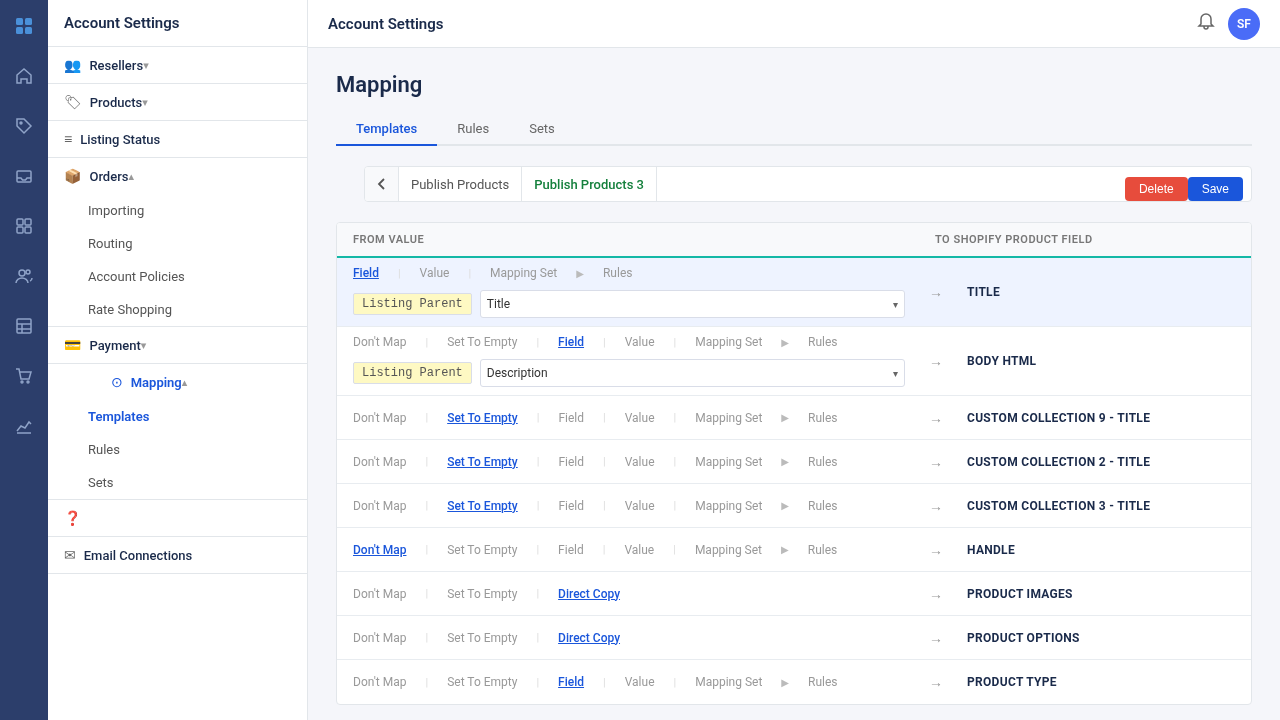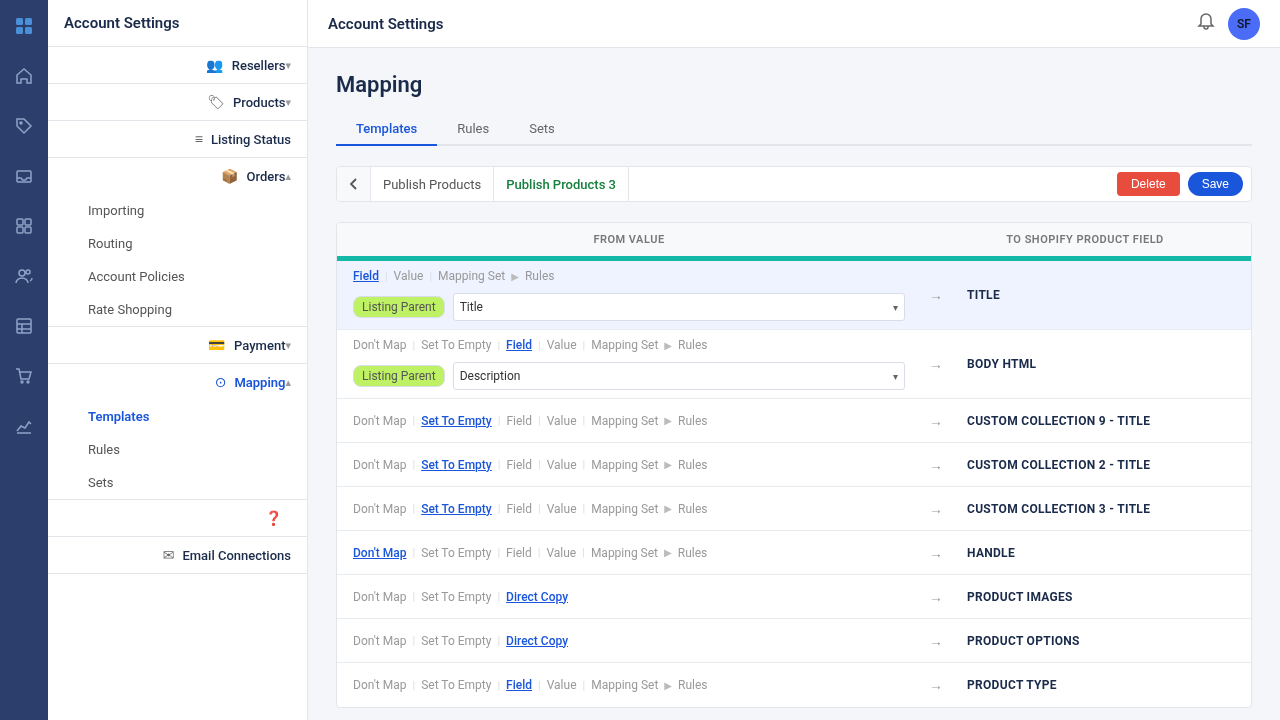--- a/index.html
+++ b/index.html
@@ -47,21 +47,21 @@
       color: #1a2a4a;
       border-bottom: 1px solid #e2e6ea;
       background: #fff;
     }
     .sidebar-section {
       border-bottom: 1px solid #e2e6ea;
     }
     .sidebar-section-header {
       display: flex;
       align-items: center;
-      justify-content: flex-end;
+      justify-content: flex-start;
       padding: 10px 16px;
       cursor: pointer;
       color: #1a2a4a;
       font-weight: 500;
     }
     .sidebar-section-header .section-icon { margin-right: 8px; color: #666; font-size: 14px; }
     .sidebar-section-header .chevron { color: #999; font-size: 11px; }
     .sidebar-item {
       padding: 9px 16px 9px 40px;
       color: #555;
@@ -89,21 +89,21 @@
       flex-shrink: 0;
     }
     .topbar-title { font-size: 15px; font-weight: 600; color: #1a2a4a; }
     .topbar-actions { display: flex; align-items: center; gap: 12px; }
     .topbar-icon { color: #666; font-size: 18px; cursor: pointer; }
     .avatar {
       width: 32px; height: 32px;
       background: #4a6cf7;
       border-radius: 50%;
       display: flex; align-items: center; justify-content: center;
-      color: #0f172a; font-size: 12px; font-weight: 600; cursor: pointer;
+      color: #ffffff; font-size: 12px; font-weight: 600; cursor: pointer;
     }
 
     
     .content {
       flex: 1;
       overflow-y: auto;
       padding: 24px 28px;
       background: #f5f6fa;
     }
 
@@ -131,27 +131,28 @@
     }
     .tab.active {
       color: #1a56db;
       border-bottom: 2px solid #1a56db;
       font-weight: 500;
     }
 
     
     .template-nav {
       display: flex;
-      align-items: center;
+      align-items: flex-end;
       gap: 0;
       margin-bottom: 20px;
       background: #fff;
       border: 1px solid #e2e6ea;
       border-radius: 4px;
       overflow: hidden;
+      margin-left: 28px;
     }
     .template-nav .back-btn {
       width: 34px;
       height: 34px;
       display: flex;
       align-items: center;
       justify-content: center;
       background: #f8f9fb;
       border-right: 1px solid #e2e6ea;
       cursor: pointer;
@@ -167,63 +168,62 @@
       color: #555;
       border-right: 1px solid #e2e6ea;
     }
     .template-nav .breadcrumb-item.active {
       color: #15803d;
       font-weight: 500;
     }
     .template-nav-spacer { flex: 1; }
     .template-nav .action-btns {
       display: flex;
-      gap: 8px;
+      gap: 0;
       padding: 0 8px;
     }
     .btn-delete {
       padding: 5px 14px;
       background: #e74c3c;
       color: #fff;
       border: none;
       border-radius: 4px;
       cursor: pointer;
       font-size: 12px;
       font-weight: 500;
     }
     .btn-save {
       padding: 5px 14px;
       background: #1a56db;
       color: #fff;
       border: none;
-      border-radius: 12px;
+      border-radius: 4px;
       cursor: pointer;
       font-size: 12px;
       font-weight: 500;
     }
 
     
     .mapping-table {
       background: #fff;
       border: 1px solid #e2e6ea;
       border-radius: 4px;
       overflow: hidden;
     }
     .mapping-header {
       display: grid;
       grid-template-columns: 1fr 30px 300px;
       padding: 10px 16px;
       background: #f8f9fb;
-      border-bottom: 5px solid #14b8a6;
+      border-bottom: 2px solid #14b8a6;
       font-size: 11px;
       font-weight: 600;
       color: #777;
       text-transform: uppercase;
       letter-spacing: 0.5px;
-      text-align: center;
     }
     .mapping-row {
       display: grid;
       grid-template-columns: 1fr 30px 300px;
       border-bottom: 1px solid #e8ecf0;
       min-height: 44px;
     }
     .mapping-row:last-child { border-bottom: none; }
     .mapping-row.highlight { background: #eef3ff; }
 
@@ -247,21 +247,21 @@
       align-items: center;
       font-size: 12px;
       font-weight: 700;
       color: #1a2a4a;
       letter-spacing: 0.3px;
     }
 
     .mapping-actions {
       display: flex;
       align-items: center;
-      gap: 6px;
+      gap: 19px;
       flex-wrap: wrap;
     }
     .action-link {
       font-size: 12px;
       color: #999;
       cursor: pointer;
       text-decoration: none;
     }
     .action-link.selected {
       color: #1a56db;
@@ -277,24 +277,25 @@
     
     .field-row {
       display: flex;
       align-items: center;
       gap: 8px;
       margin-top: 4px;
     }
     .field-label {
       font-size: 12px;
       color: #555;
-      background: #bef264;
+      background: #fef9c3;
       padding: 3px 8px;
-      border-radius: 8px;
+      border-radius: 2px;
       border: 1px solid #d9dde8;
+      font-family: Liberation Mono, monospace;
     }
     .field-select {
       flex: 1;
       height: 28px;
       border: 1px solid #d9dde8;
       border-radius: 3px;
       background: #fff;
       padding: 0 6px;
       font-size: 12px;
       color: #333;
@@ -409,21 +410,21 @@
   </div>
 
   <div class="sidebar-section">
     <div class="sidebar-section-header">
       <span><span class="section-icon">💳</span><span>Payment</span></span>
       <span class="chevron">▾</span>
     </div>
   </div>
 
   <div class="sidebar-section">
-    <div class="sidebar-section-header" style="color:#1a56db;">
+    <div class="sidebar-section-header" style="color:#1a56db;margin-left:47px;">
       <span><span class="section-icon" style="color:#1a56db;">⊙</span><span style="font-weight:600;">Mapping</span></span>
       <span class="chevron">▴</span>
     </div>
     <div class="sidebar-item active"><span>Templates</span></div>
     <div class="sidebar-item"><span>Rules</span></div>
     <div class="sidebar-item"><span>Sets</span></div>
   </div>
 
   <div class="sidebar-section">
     <div class="sidebar-section-header">

